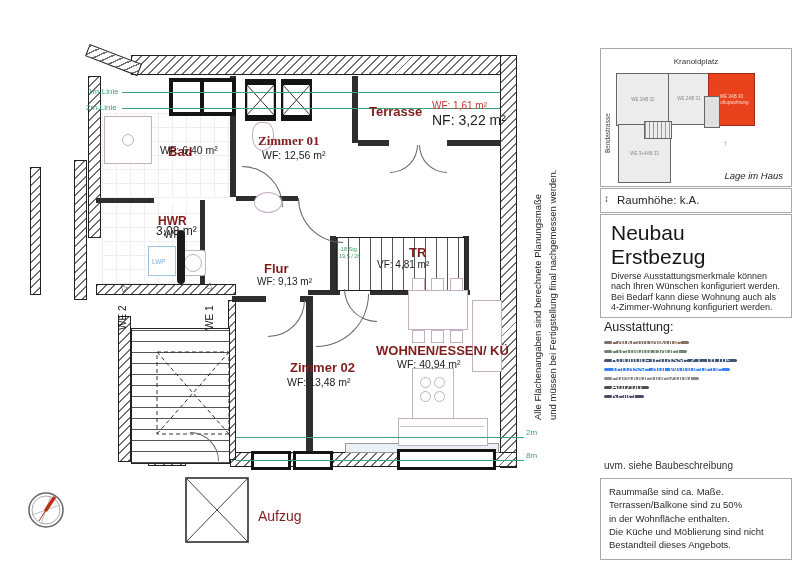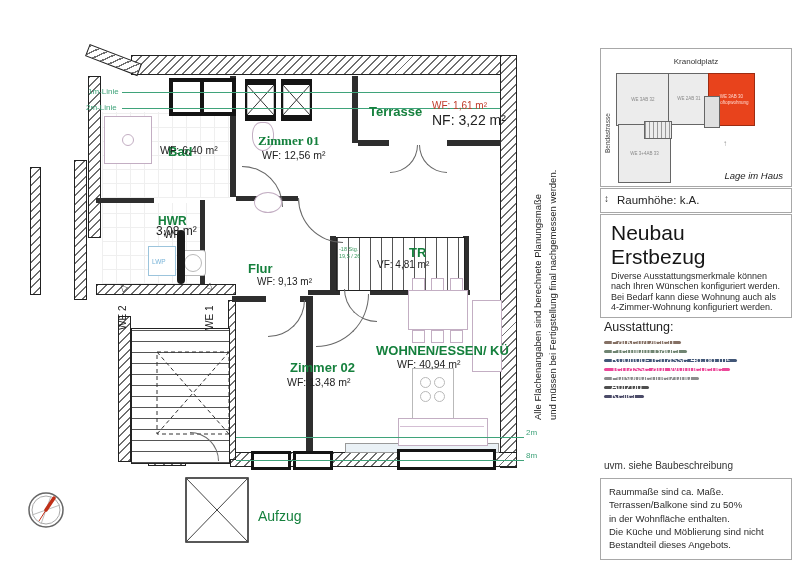--- a/index.html
+++ b/index.html
@@ -22,21 +22,21 @@
   
   .arc{position:absolute;background:transparent;}
   .arc-tr{border-top:1px solid #666;border-right:1px solid #666;border-radius:0 100% 0 0;}
   .arc-br{border-bottom:1px solid #666;border-right:1px solid #666;border-radius:0 0 100% 0;}
   .arc-bl{border-bottom:1px solid #666;border-left:1px solid #666;border-radius:0 0 0 100%;}
   
   .fur{position:absolute;border:1px solid #c3aec3;background:#fff;}
   .fur2{position:absolute;border:1px solid #b9b9b9;background:#fff;}
   .round{border-radius:50%;}
   
-  .rname{position:absolute;font-weight:bold;font-size:13px;color:#15803d;white-space:nowrap;}
+  .rname{position:absolute;font-weight:bold;font-size:13px;color:#7f1d1d;white-space:nowrap;}
   .rarea{position:absolute;font-size:10.5px;color:#222;white-space:nowrap;}
   .vert{writing-mode:vertical-rl;transform:rotate(180deg);}
   .gline{position:absolute;height:1px;background:#3fa37a;}
   .glabel{position:absolute;font-size:8px;color:#3fa37a;white-space:nowrap;}
   .pre{white-space:pre-line;}
   
   .sbox{position:absolute;border:1px solid #a8a8a8;background:#fff;}
   .bldg{position:absolute;background:#ececec;border:1px solid #666;display:flex;align-items:center;justify-content:center;text-align:center;}
   .bldg span{font-size:4.5px;color:#8a8a8a;line-height:1.3;}
   .tag{display:inline-block;color:#fff;font-size:10px;padding:1px 7px 2px 7px;border-radius:7px;margin-bottom:5px;white-space:nowrap;}
@@ -164,21 +164,21 @@
     <span class="rarea" style="left:160px;top:144px;">WF: 6,40 m²</span>
     <span class="rname" style="left:258px;top:133px;font-family:Liberation Serif, serif;">Zimmer 01</span>
     <span class="rarea" style="left:262px;top:149px;">WF: 12,56 m²</span>
     <span class="rname" style="left:369px;top:104px;">Terrasse</span>
     <span class="rarea" style="left:432px;top:100px;color:#c13b2a;font-size:10px;">WF: 1,61 m²</span>
     <span class="rarea" style="left:432px;top:112px;font-size:14px;">NF: 3,22 m²</span>
     <span class="rname" style="left:158px;top:214px;font-size:12px;">HWR</span>
     <span class="rarea" style="left:164px;top:229px;font-size:10px;">WF</span>
     <span class="rarea" style="left:156px;top:224px;font-size:12px;">3,08 m²</span>
     <span class="rarea" style="left:152px;top:258px;font-size:6.5px;color:#7ab4d8;">LWP</span>
-    <span class="rname" style="left:248px;top:261px;text-align:right;">Flur</span>
+    <span class="rname" style="left:264px;top:261px;text-align:right;">Flur</span>
     <span class="rarea" style="left:257px;top:276px;font-size:10px;">WF: 9,13 m²</span>
     <span class="rname" style="left:409px;top:245px;">TR</span>
     <span class="rarea" style="left:377px;top:259px;font-size:10px;">VF: 4,81 m²</span>
     <span class="rarea pre" style="left:339px;top:246px;font-size:5.5px;color:#3a9a5f;line-height:1.3;">-18 Stg.
 19,5 / 26</span>
     <span class="rname" style="left:290px;top:360px;">Zimmer 02</span>
     <span class="rarea" style="left:287px;top:376px;text-align:center;">WF: 13,48 m²</span>
     <span class="rname" style="left:376px;top:343px;">WOHNEN/ESSEN/ KÜ</span>
     <span class="rarea" style="left:397px;top:358px;">WF: 40,94 m²</span>
     <span class="rname" style="left:258px;top:508px;font-weight:normal;font-size:14px;">Aufzug</span>
@@ -231,24 +231,24 @@
     </div>
 
     <div class="sbox" style="left:4px;top:170px;width:190px;height:102px;">
       <span class="abs" style="left:10px;top:6px;font-size:21px;color:#161616;">Neubau</span>
       <span class="abs" style="left:10px;top:30px;font-size:21px;color:#161616;">Erstbezug</span>
       <div class="abs" style="left:10px;top:56px;width:174px;font-size:9px;line-height:1.16;color:#2b2b2b;">Diverse Ausstattungsmerkmale können nach Ihren Wünschen konfiguriert werden. Bei Bedarf kann diese Wohnung auch als 4-Zimmer-Wohnung konfiguriert werden.</div>
     </div>
 
     <span class="abs" style="left:8px;top:276px;font-size:12.5px;color:#222;">Ausstattung:</span>
     <div class="abs" style="left:8px;top:296px;width:186px;">
-      <div class="tagrow"><span class="tag" style="background-color: rgb(133, 112, 100);">Parkett/Dielen</span></div>
+      <div class="tagrow"><span class="tag" style="background-color: rgb(133, 112, 100);">Parkett/Balkone</span></div>
       <div class="tagrow"><span class="tag" style="background-color: rgb(112, 133, 114);">Premium Bäder</span></div>
-      <div class="tagrow"><span class="tag" style="background-color: rgb(65, 86, 119);">Rooftop-Terrasse 48,88 m²</span></div>
-      <div class="tagrow"><span class="tag" style="background-color: #ec4899;">Terrasse auf Wohnebene</span></div>
+      <div class="tagrow"><span class="tag" style="background-color: rgb(65, 86, 119);">Rooftop-Terrasse 21,16 m²</span></div>
+      <div class="tagrow"><span class="tag" style="background-color: #3b82f6;">Terrasse auf Wohnebene</span></div>
       <div class="tagrow"><span class="tag" style="background-color: rgb(140, 140, 140);">Fußbodenheizung</span></div>
       <div class="tagrow"><span class="tag" style="background-color: rgb(78, 78, 78);">Aufzug</span></div>
       <div class="tagrow"><span class="tag" style="background-color: rgb(75, 75, 104);">Keller</span></div>
     </div>
     <span class="abs" style="left:8px;top:416px;font-size:10px;color:#333;">uvm. siehe Baubeschreibung</span>
 
     <div class="sbox" style="left:4px;top:434px;width:190px;height:80px;">
       <div class="abs pre" style="left:8px;top:6px;width:178px;font-size:9.5px;line-height:1.4;color:#2b2b2b;">Raummaße sind ca. Maße.
 Terrassen/Balkone sind zu 50%
 in der Wohnfläche enthalten.

